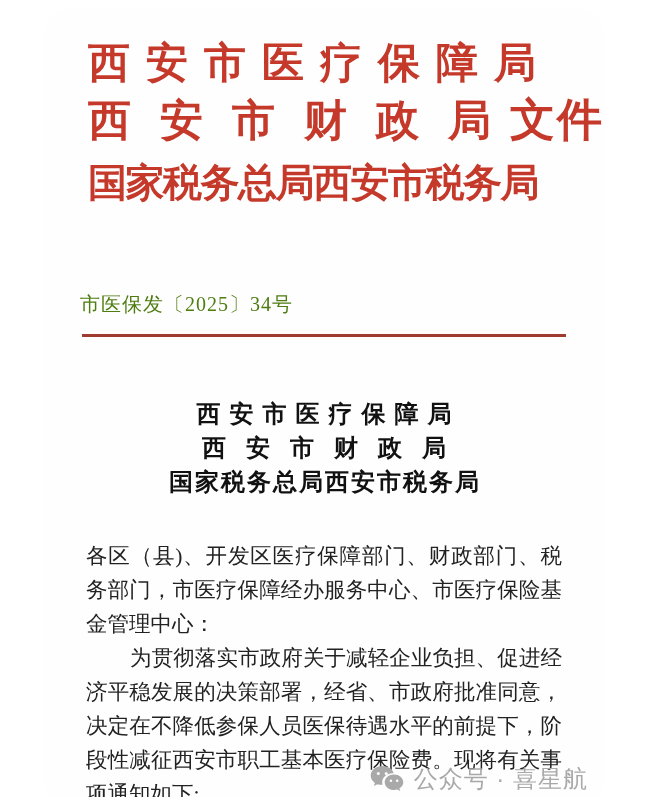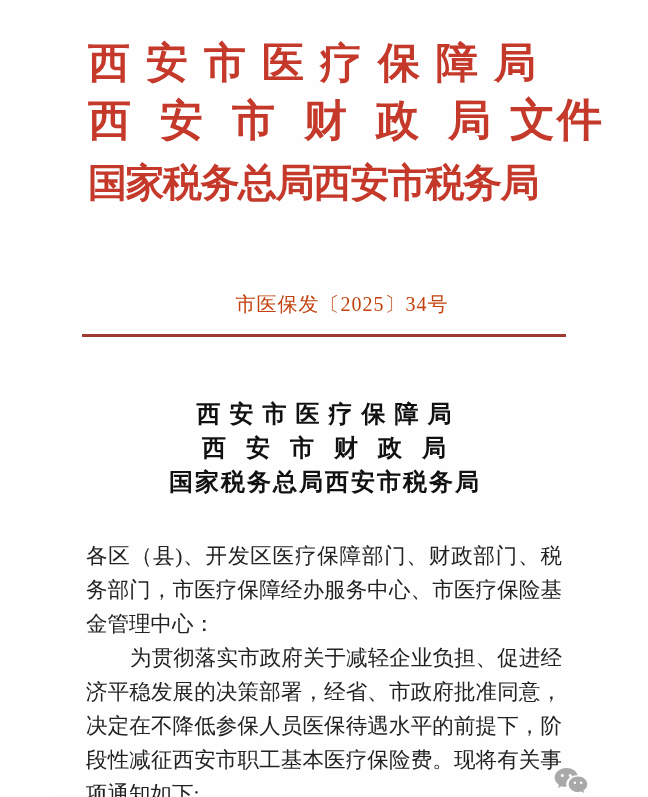--- a/index.html
+++ b/index.html
@@ -47,24 +47,24 @@
   .lh3 {
     font-size: 39px;
     letter-spacing: -1.5px;
     margin-top: 12px;
     white-space: nowrap;
   }
 
   
   .doc-number {
     margin-top: 82px;
-    text-align: center;
+    text-align: left;
     font-size: 20px;
     letter-spacing: 1px;
-    color: #c2410c;
+    color: #4d7c0f;
     line-height: 24px;
     padding-left: 36px;
   }
   .red-rule {
     border: none;
     height: 3px;
     background: #a03b31;
     margin: 18px 38px 0 38px;
   }
 
@@ -140,15 +140,16 @@
     <svg width="34" height="28" viewBox="0 0 34 28" aria-hidden="true">
 
       <path fill="#a9a9a9" d="M12.5 1C5.9 1 .7 5.3.7 10.6c0 3 1.6 5.6 4.2 7.3l-1 3.2 3.6-1.9c1.2.4 2.5.6 3.9.6.4 0 .8 0 1.2-.1-.3-.8-.4-1.6-.4-2.5 0-5 4.6-9 10.3-9 .4 0 .8 0 1.2.1C22.6 4 18 1 12.5 1z"></path>
       <circle fill="#fefefe" cx="8.3" cy="8.6" r="1.5"></circle>
       <circle fill="#fefefe" cx="16.2" cy="8.6" r="1.5"></circle>
 
       <path fill="#a9a9a9" d="M33.3 17.2c0-4.3-4.2-7.8-9.3-7.8s-9.3 3.5-9.3 7.8 4.2 7.8 9.3 7.8c1.1 0 2.2-.2 3.2-.5l3.1 1.6-.9-2.8c2.4-1.4 3.9-3.6 3.9-6.1z"></path>
       <circle fill="#fefefe" cx="20.9" cy="15.8" r="1.3"></circle>
       <circle fill="#fefefe" cx="27.2" cy="15.8" r="1.3"></circle>
     </svg>
+    <span>公众号 · 喜星航</span>
   </div>
 
 </div>
 
 </body></html>

